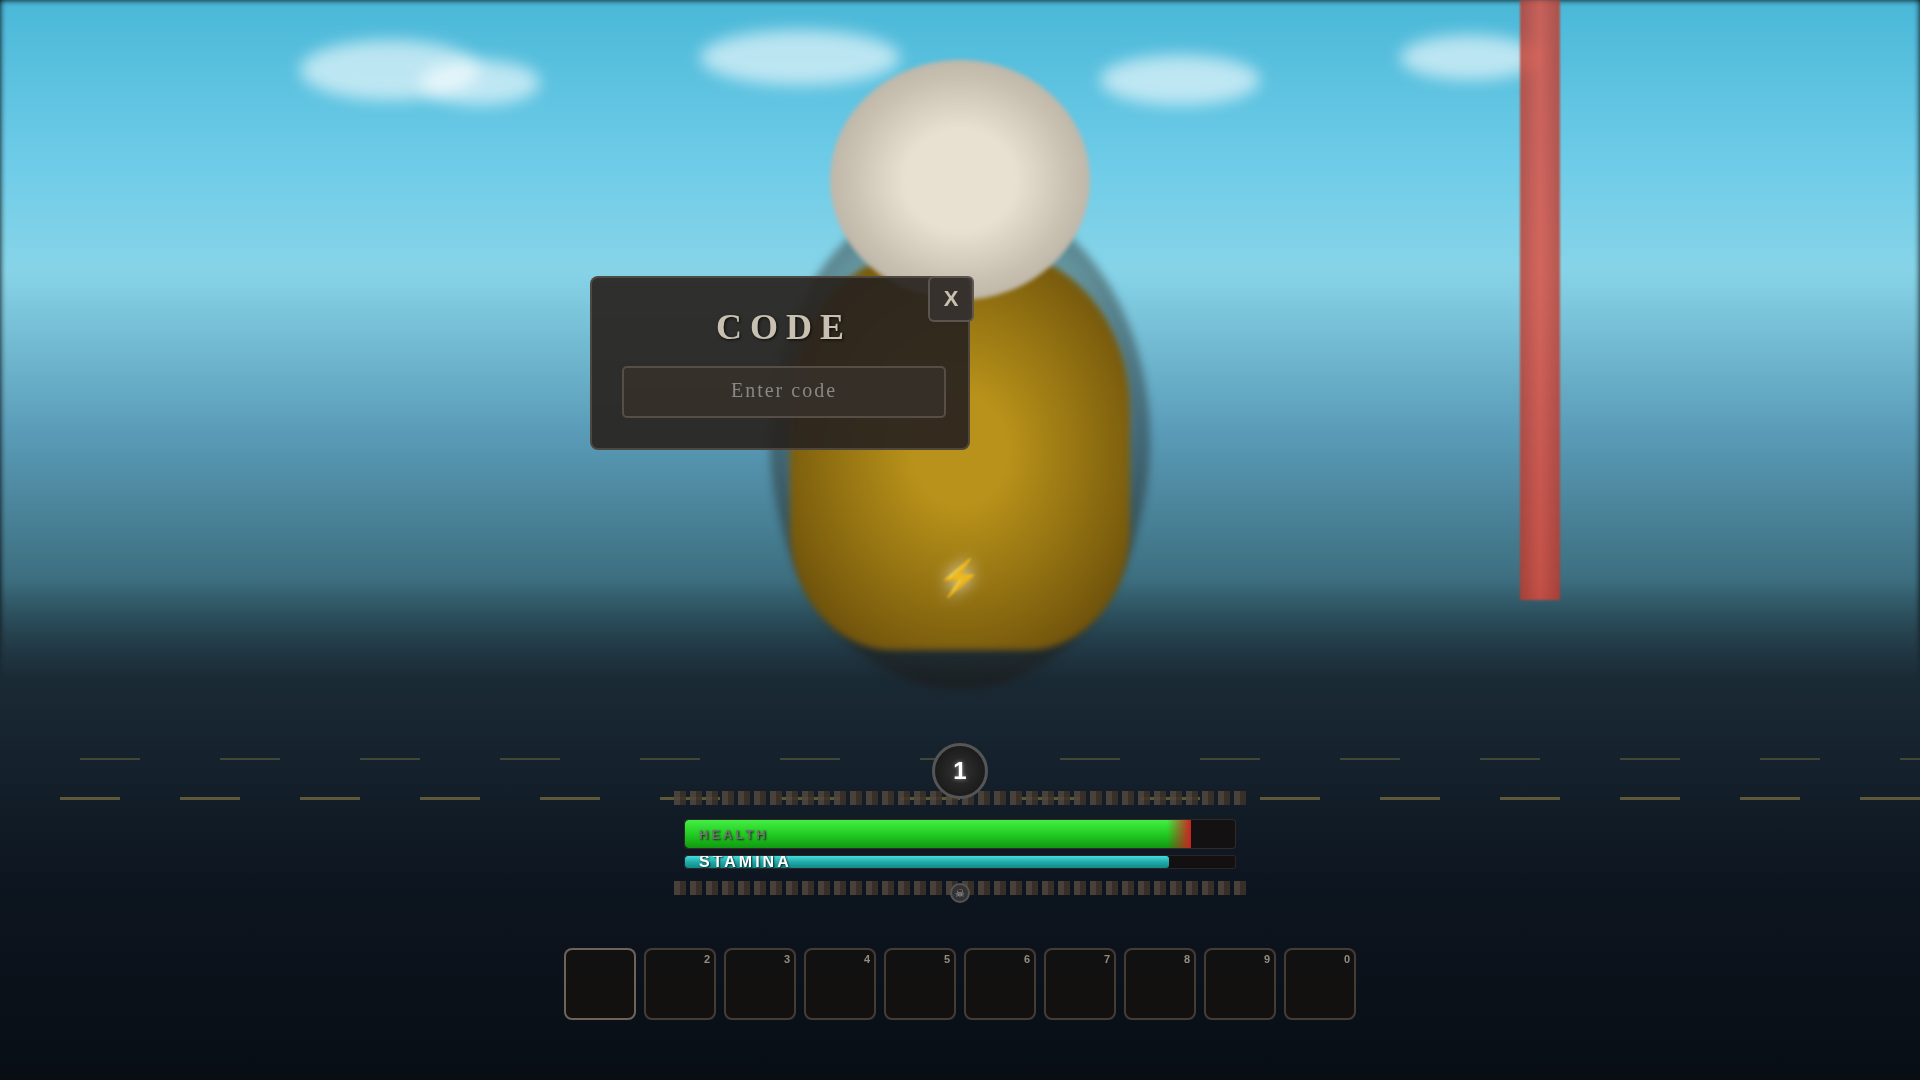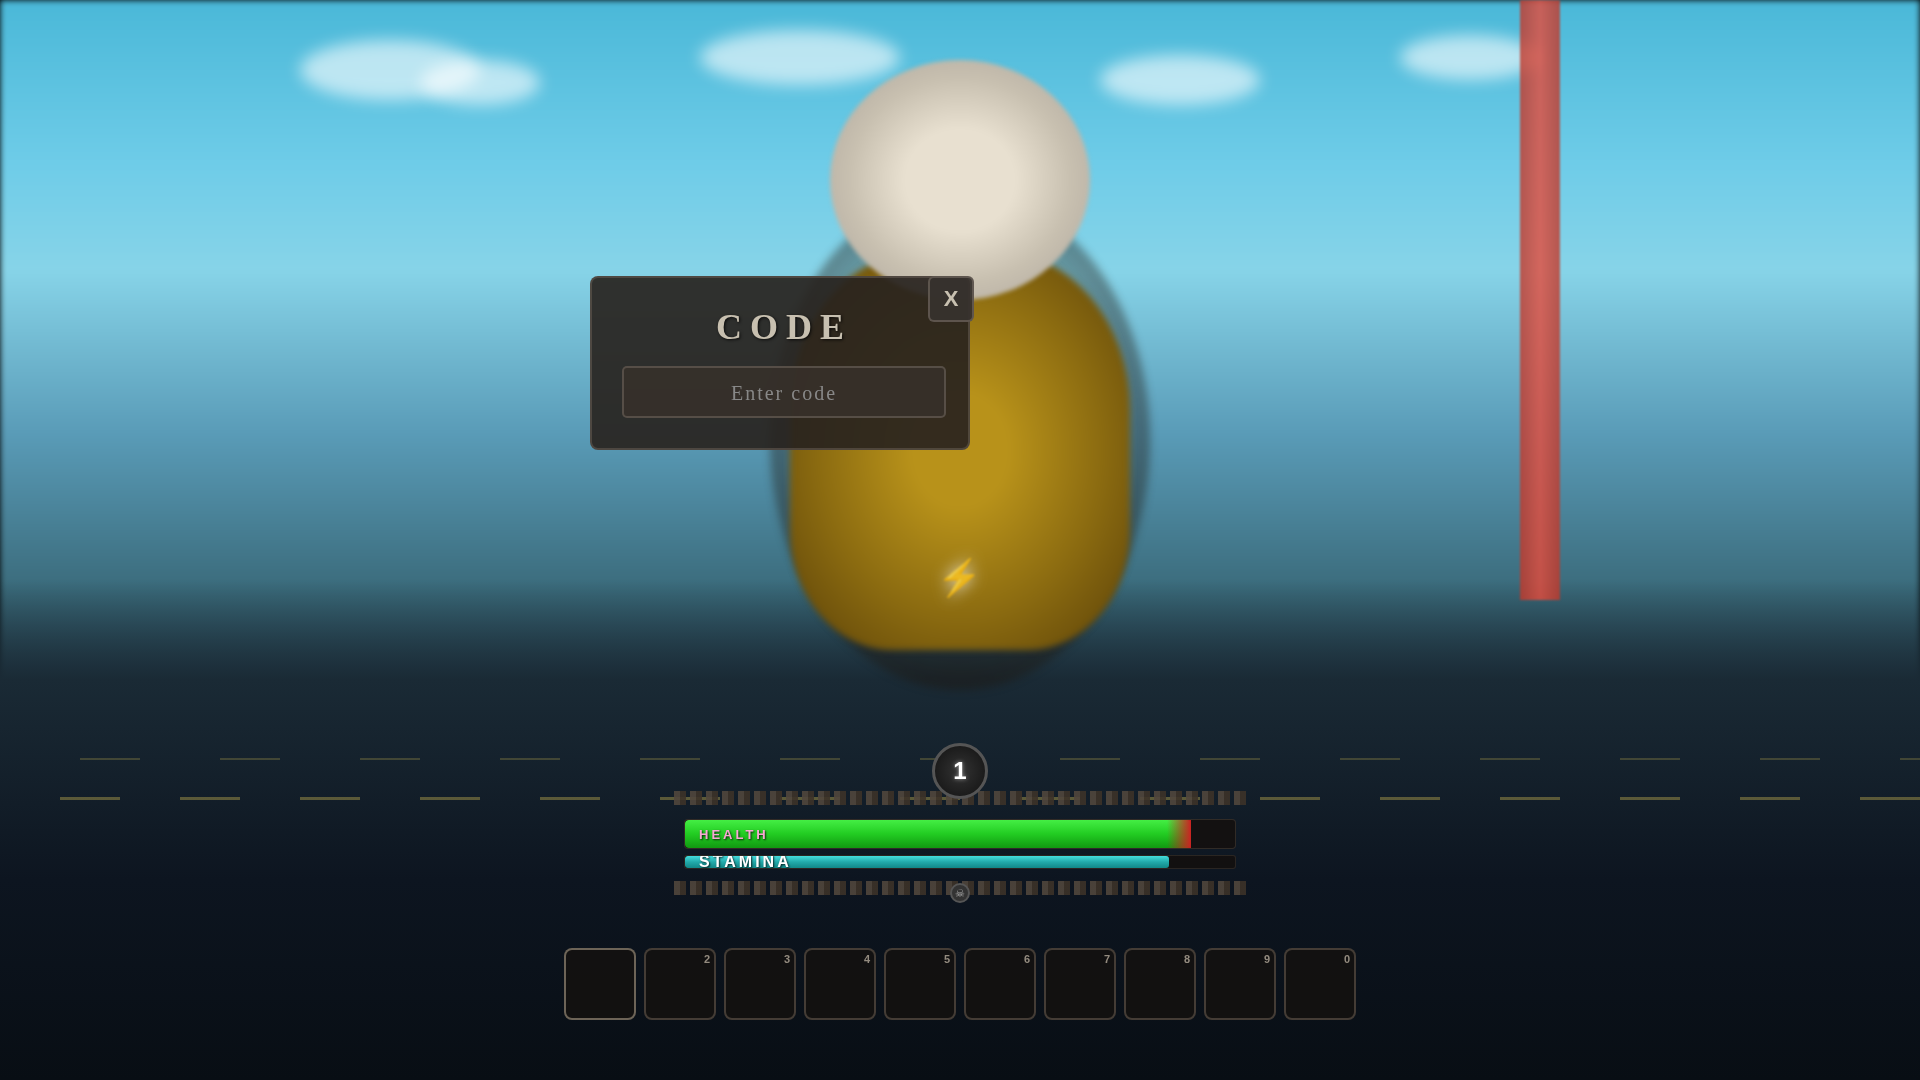--- a/index.html
+++ b/index.html
@@ -177,21 +177,21 @@
       font-family: 'Georgia', serif;
     }
 
     #code-input {
       width: 100%;
       height: 52px;
       background: rgba(55, 48, 42, 0.85);
       border: 2px solid rgba(120, 110, 100, 0.5);
       border-radius: 5px;
       color: #aaa;
-      font-size: 24px;
+      font-size: 15px;
       text-align: center;
       outline: none;
       letter-spacing: 2px;
       font-family: 'Georgia', serif;
     }
 
     #code-input::placeholder {
       color: #888;
       font-size: 20px;
     }
@@ -308,21 +308,21 @@
     }
 
     #health-label {
       position: absolute;
       left: 14px;
       top: 50%;
       transform: translateY(-50%);
       font-size: 13px;
       font-weight: bold;
       letter-spacing: 3px;
-      color: #f9a8d4;
+      color: #737373;
       text-shadow: 1px 1px 2px rgba(0,0,0,0.8);
       z-index: 5;
     }
 
     
     #stamina-bar-wrapper {
       margin: 4px 0 14px 0;
       position: relative;
     }
 

